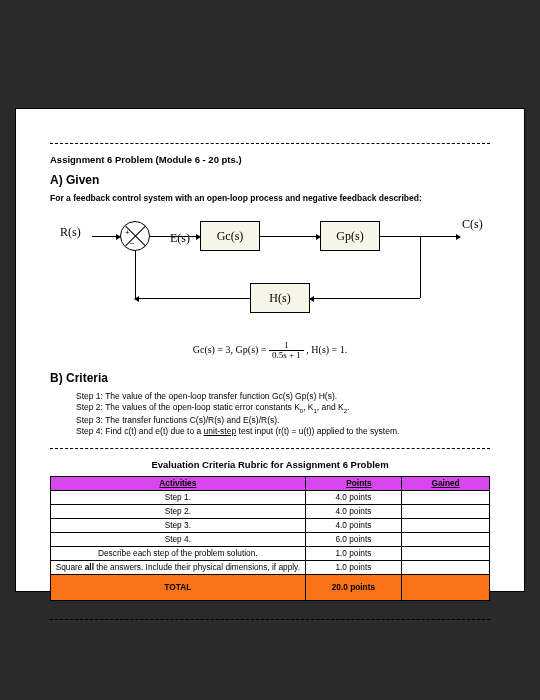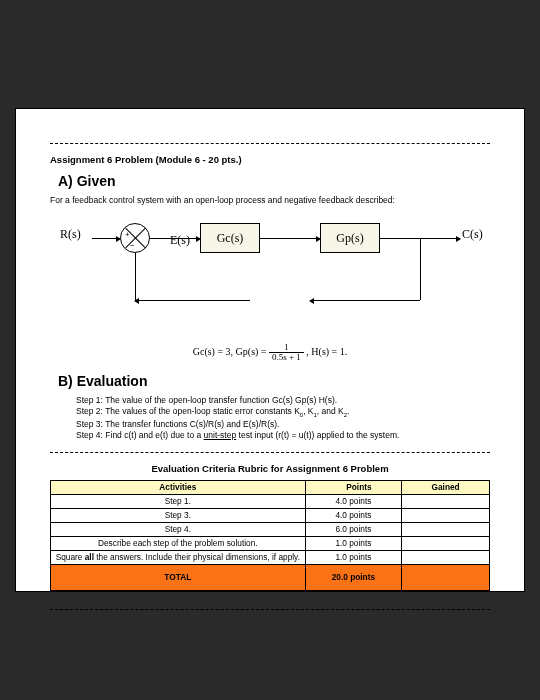--- a/index.html
+++ b/index.html
@@ -15,22 +15,22 @@
     border: 1px solid #000;
     padding: 28px 34px;
     font-size: 8.5px; color: #000;
     position: relative;
   }
   .dash-rule {
     border: none; border-top: 1px dashed #000;
     margin: 6px 0 10px 0;
   }
   .title { font-weight: bold; font-size: 9.5px; margin-bottom: 8px; }
-  .sect { font-weight: bold; font-size: 14px; margin: 6px 8px; }
-  .para { font-size: 8.5px; margin-bottom: 10px; }
+  .sect { font-weight: bold; font-size: 12px; margin: 6px 0; }
+  .para { font-size: 8.5px; margin-bottom: 10px; font-weight: bold; }
   .diagram { position: relative; width: 440px; height: 120px; margin: 4px 0 8px 0; }
   .sig { position: absolute; font-size: 12px; font-family: 'Times New Roman', serif; }
   .box {
     position: absolute; border: 1px solid #000;
     background: #f7f4e8; text-align: center;
     font-family: 'Times New Roman', serif; font-size: 12px;
     display: flex; align-items: center; justify-content: center;
   }
   .sumnode {
     position: absolute; width: 30px; height: 30px;
@@ -66,21 +66,21 @@
   .frac .den { display: block; padding: 0 3px; }
   .steps { margin-left: 26px; font-size: 8.5px; }
   .steps div { margin: 1px 0; }
   .rubric-title { text-align: center; font-weight: bold; font-size: 9.5px; margin: 10px 0 6px 0; }
   table.rubric {
     border-collapse: collapse; width: 100%; font-size: 8.3px;
   }
   table.rubric th, table.rubric td {
     border: 1px solid #000; padding: 1.5px 4px; text-align: center;
   }
-  table.rubric th { background: #fef9c3; font-weight: bold; }
+  table.rubric th { background: #d946ef; font-weight: bold; text-decoration: underline; }
   table.rubric .act { width: 58%; }
   table.rubric .pts { width: 22%; padding-left: 15px; }
   table.rubric .gnd { width: 20%; }
   table.rubric tr.total td { background: #f97316; font-weight: bold; height: 26px; }
   .u { text-decoration: underline; }
   sub { font-size: 70%; }
 </style>
 </head>
 <body>
 
@@ -106,38 +106,39 @@
     <span class="sig" style="left:120px; top:18px;">E(s)</span>
     <div class="arrow-r" style="left:100px; top:23px; width:50px;"></div>
 
     <div class="box" style="left:150px; top:8px; width:60px; height:30px;">Gc(s)</div>
 
     <div class="arrow-r" style="left:210px; top:23px; width:60px;"></div>
 
     <div class="box" style="left:270px; top:8px; width:60px; height:30px;text-align:center;">Gp(s)</div>
 
     <div class="arrow-r" style="left:330px; top:23px; width:80px;"></div>
-    <span class="sig" style="left:412px; top:12px;">C(s)</span>
+    <span class="sig" style="left:412px; top:4px;">C(s)</span>
 
     <div class="vline" style="left:370px; top:23px; height:62px;"></div>
     <div class="arrow-l" style="left:260px; top:85px; width:110px;"></div>
+    <div class="box" style="left:200px; top:70px; width:60px; height:30px;">H(s)</div>
     <div class="arrow-l" style="left:85px; top:85px; width:115px;"></div>
     <div class="vline" style="left:85px; top:38px; height:47px;"></div>
   </div>
 
   <div class="eqline">
     <span>Gc(s) = 3,  Gp(s) = </span>
     <span class="frac">
       <span class="num">1</span>
       <span class="den">0.5s + 1</span>
     </span>
     <span>,  H(s) = 1.</span>
   </div>
 
-  <div class="sect">B) Evaluation</div>
+  <div class="sect">B) Criteria</div>
 
   <div class="steps">
     <div><span>Step 1: The value of the open-loop transfer function Gc(s) Gp(s) H(s).</span></div>
     <div>Step 2: The values of the open-loop static error constants K<sub>0</sub>, K<sub>1</sub>, and K<sub>2</sub>.</div>
     <div><span>Step 3: The transfer functions C(s)/R(s) and E(s)/R(s).</span></div>
     <div>Step 4: Find c(t) and e(t) due to a <span class="u">unit-step</span> test input (r(t) = u(t)) applied to the system.</div>
   </div>
 
   <hr class="dash-rule" style="margin-top:12px;">
 
@@ -145,20 +146,25 @@
 
   <table class="rubric">
     <tbody>
         <tr>
       <th class="act">Activities</th>
       <th class="pts">Points</th>
       <th class="gnd">Gained</th>
     </tr>
     <tr>
           <td>Step 1.</td>
+          <td>4.0 points</td>
+          <td></td>
+        </tr>
+    <tr>
+          <td>Step 2.</td>
           <td>4.0 points</td>
           <td></td>
         </tr>
     <tr>
           <td>Step 3.</td>
           <td>4.0 points</td>
           <td></td>
         </tr>
     <tr>
           <td>Step 4.</td>

